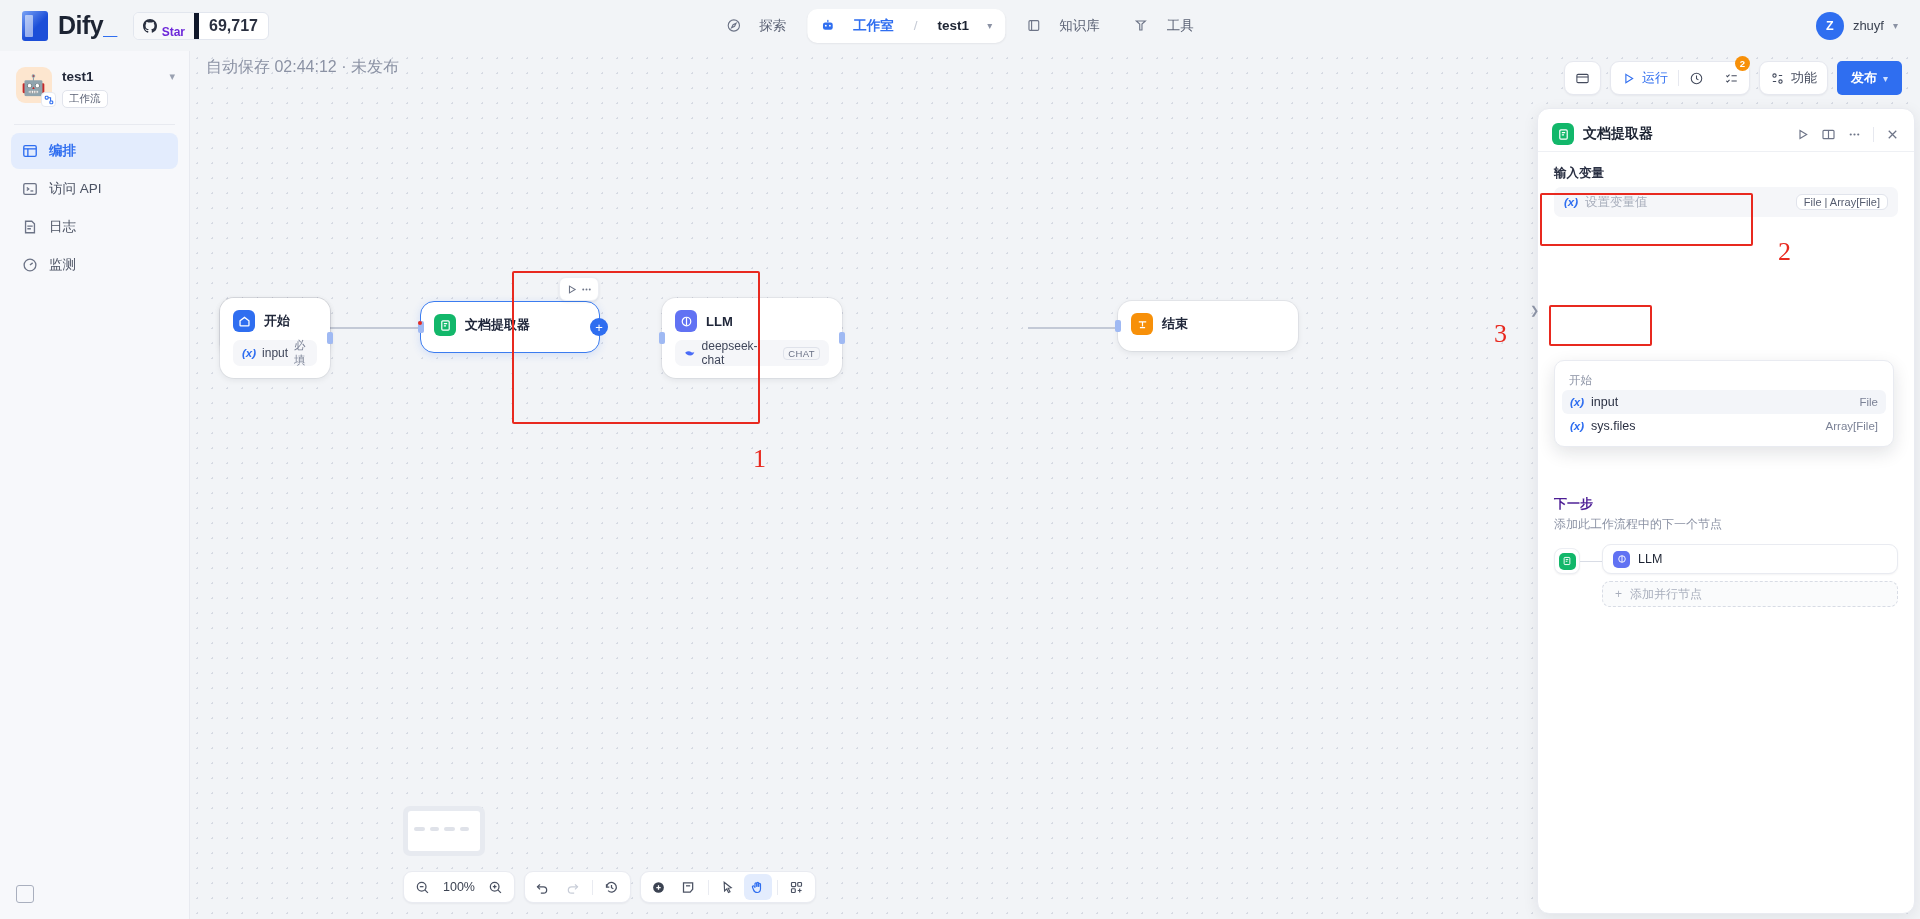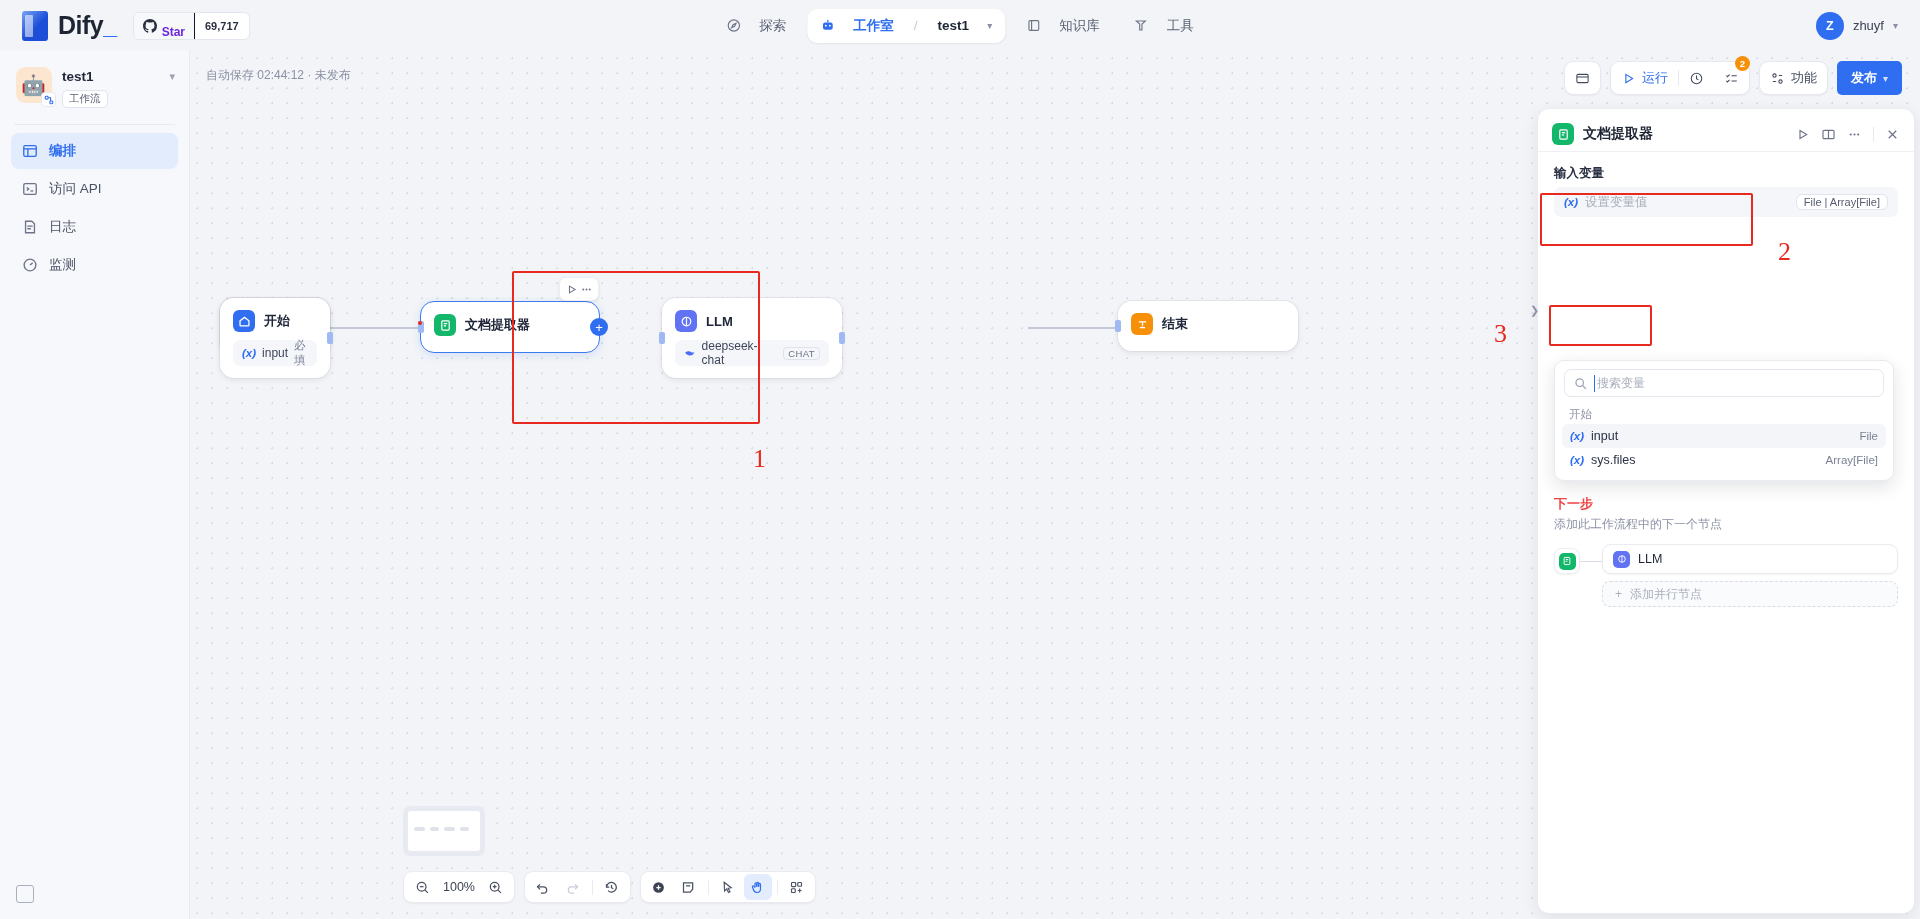--- a/index.html
+++ b/index.html
@@ -28,21 +28,21 @@
   }
   .logo-text { font-size: 25px; font-weight: 700; color: #1d2433; letter-spacing: -.5px; }
   .logo-text .uscore { color:#2f6ef0; }
   .star-pill {
     display:flex; align-items:center; height:28px; margin-left:16px;
     border:1px solid #e2e6ee; border-radius:6px; background:#fff; overflow:hidden;
   }
   .star-left { display:flex; align-items:center; gap:5px; padding:0 9px; height:100%; background:#f7f8fa; }
   .star-left svg { width:14px; height:14px; }
   .star-label { font-size:12px; font-weight:600; color:#6d28d9;margin-top:12px; }
-  .star-count { padding:0 10px; font-size:11px; font-weight:600; color:#2a3040; border-left:1px solid #0f172a; line-height:26px; }
+  .star-count { padding:0 10px; font-size:16px; font-weight:600; color:#2a3040; border-left:5px solid #0f172a; line-height:26px; }
 
   .nav-center {
     position:absolute; left:50%; transform:translateX(-50%);
     display:flex; align-items:center; gap:8px;
   }
   .nav-item {
     display:flex; align-items:center; gap:18px; height:34px; padding:0 13px;
     border-radius:10px; font-size:13.5px; color:#5b6275; cursor:pointer;
   }
   .nav-item svg { width:15px; height:15px; }
@@ -97,21 +97,21 @@
     border:1.6px solid #a9afbe; border-radius:3px;
   }
 
   
   .canvas {
     position:absolute; top:51px; left:190px; width:1730px; height:868px;
     background:#f2f4f7;
     background-image: radial-gradient(#d6dae3 1px, transparent 1px);
     background-size: 15px 15px;
   }
-  .autosave { position:absolute; top:16px; left:16px; font-size:12px; color:#8b92a4; }
+  .autosave { position:absolute; top:6px; left:16px; font-size:16px; color:#8b92a4; }
 
   .toolbar-tr { position:absolute; top:10px; right:18px; display:flex; align-items:center; gap:9px; }
   .tb-box {
     height:34px; background:#fff; border:1px solid #e6e8ef; border-radius:9px;
     display:flex; align-items:center; box-shadow:0 1px 2px rgba(16,24,40,.05);
   }
   .tb-btn { display:flex; align-items:center; gap:6px; height:100%; padding:0 10px; font-size:13px; color:#434a5c; cursor:pointer; position:relative; }
   .tb-btn svg { width:15px; height:15px; }
   .tb-btn.run { color:#2f6ef0; }
   .tb-div { width:1px; height:16px; background:#e6e8ef; }
@@ -203,21 +203,21 @@
   .dd-search-text { font-size:12px; color:#a8aebc; border-left:1px solid #2f6ef0; padding-left:2px; }
   .dd-group { padding:4px 14px 2px; font-size:11.5px; color:#8b92a4; }
   .dd-item {
     display:flex; align-items:center; gap:7px; height:24px; margin:0 7px;
     padding:0 8px; border-radius:6px; font-size:12.5px; color:#2a3043; cursor:pointer;
   }
   .dd-item.hl { background:#f3f5f9; }
   .dd-type { margin-left:auto; font-size:11.5px; color:#7b8296; }
 
   .next-sec { position:absolute; top:386px; left:0; width:100%; }
-  .next-title { padding:0 16px 3px; font-size:13px; font-weight:700; color:#ef4444; }
+  .next-title { padding:0 16px 3px; font-size:13px; font-weight:700; color:#4c1d95; }
   .next-sub { padding:0 16px 11px; font-size:12px; color:#8b92a4; }
   .next-row { display:flex; align-items:flex-start; gap:0; padding:0 16px; }
   .next-ico {
     width:26px; height:26px; border-radius:8px; background:#fff; border:1px solid #eceef3;
     display:flex; align-items:center; justify-content:center; flex:none; margin-top:4px;
     box-shadow:0 1px 2px rgba(16,24,40,.06);
   }
   .next-ico .sq { width:17px; height:17px; border-radius:5px; background:#12b76a; display:flex; align-items:center; justify-content:center; }
   .next-ico svg { width:10px; height:10px; }
   .next-line { width:22px; height:1px; background:#d8dce5; margin-top:17px; }
@@ -647,27 +647,20 @@
     <div class="panel-hr"></div>
 
     <div class="sec-label">输入变量</div>
     <div class="var-field">
       <span class="vtag">(x)</span>
       <span class="var-ph">设置变量值</span>
       <span class="type-pill">File | Array[File]</span>
     </div>
 
     <div class="dropdown">
-      <div class="dd-search">
-        <svg viewBox="0 0 16 16" fill="none" stroke="#9aa1b1" stroke-width="1.5">
-            <circle cx="7" cy="7" r="4.6"></circle>
-            <path d="M10.5 10.5l4 4"></path>
-          </svg>
-        <span class="dd-search-text">搜索变量</span>
-      </div>
       <div class="dd-group">开始</div>
       <div class="dd-item hl">
         <span class="vtag">(x)</span>
         <span>input</span>
         <span class="dd-type">File</span>
       </div>
       <div class="dd-item">
         <span class="vtag">(x)</span>
         <span>sys.files</span>
         <span class="dd-type">Array[File]</span>

